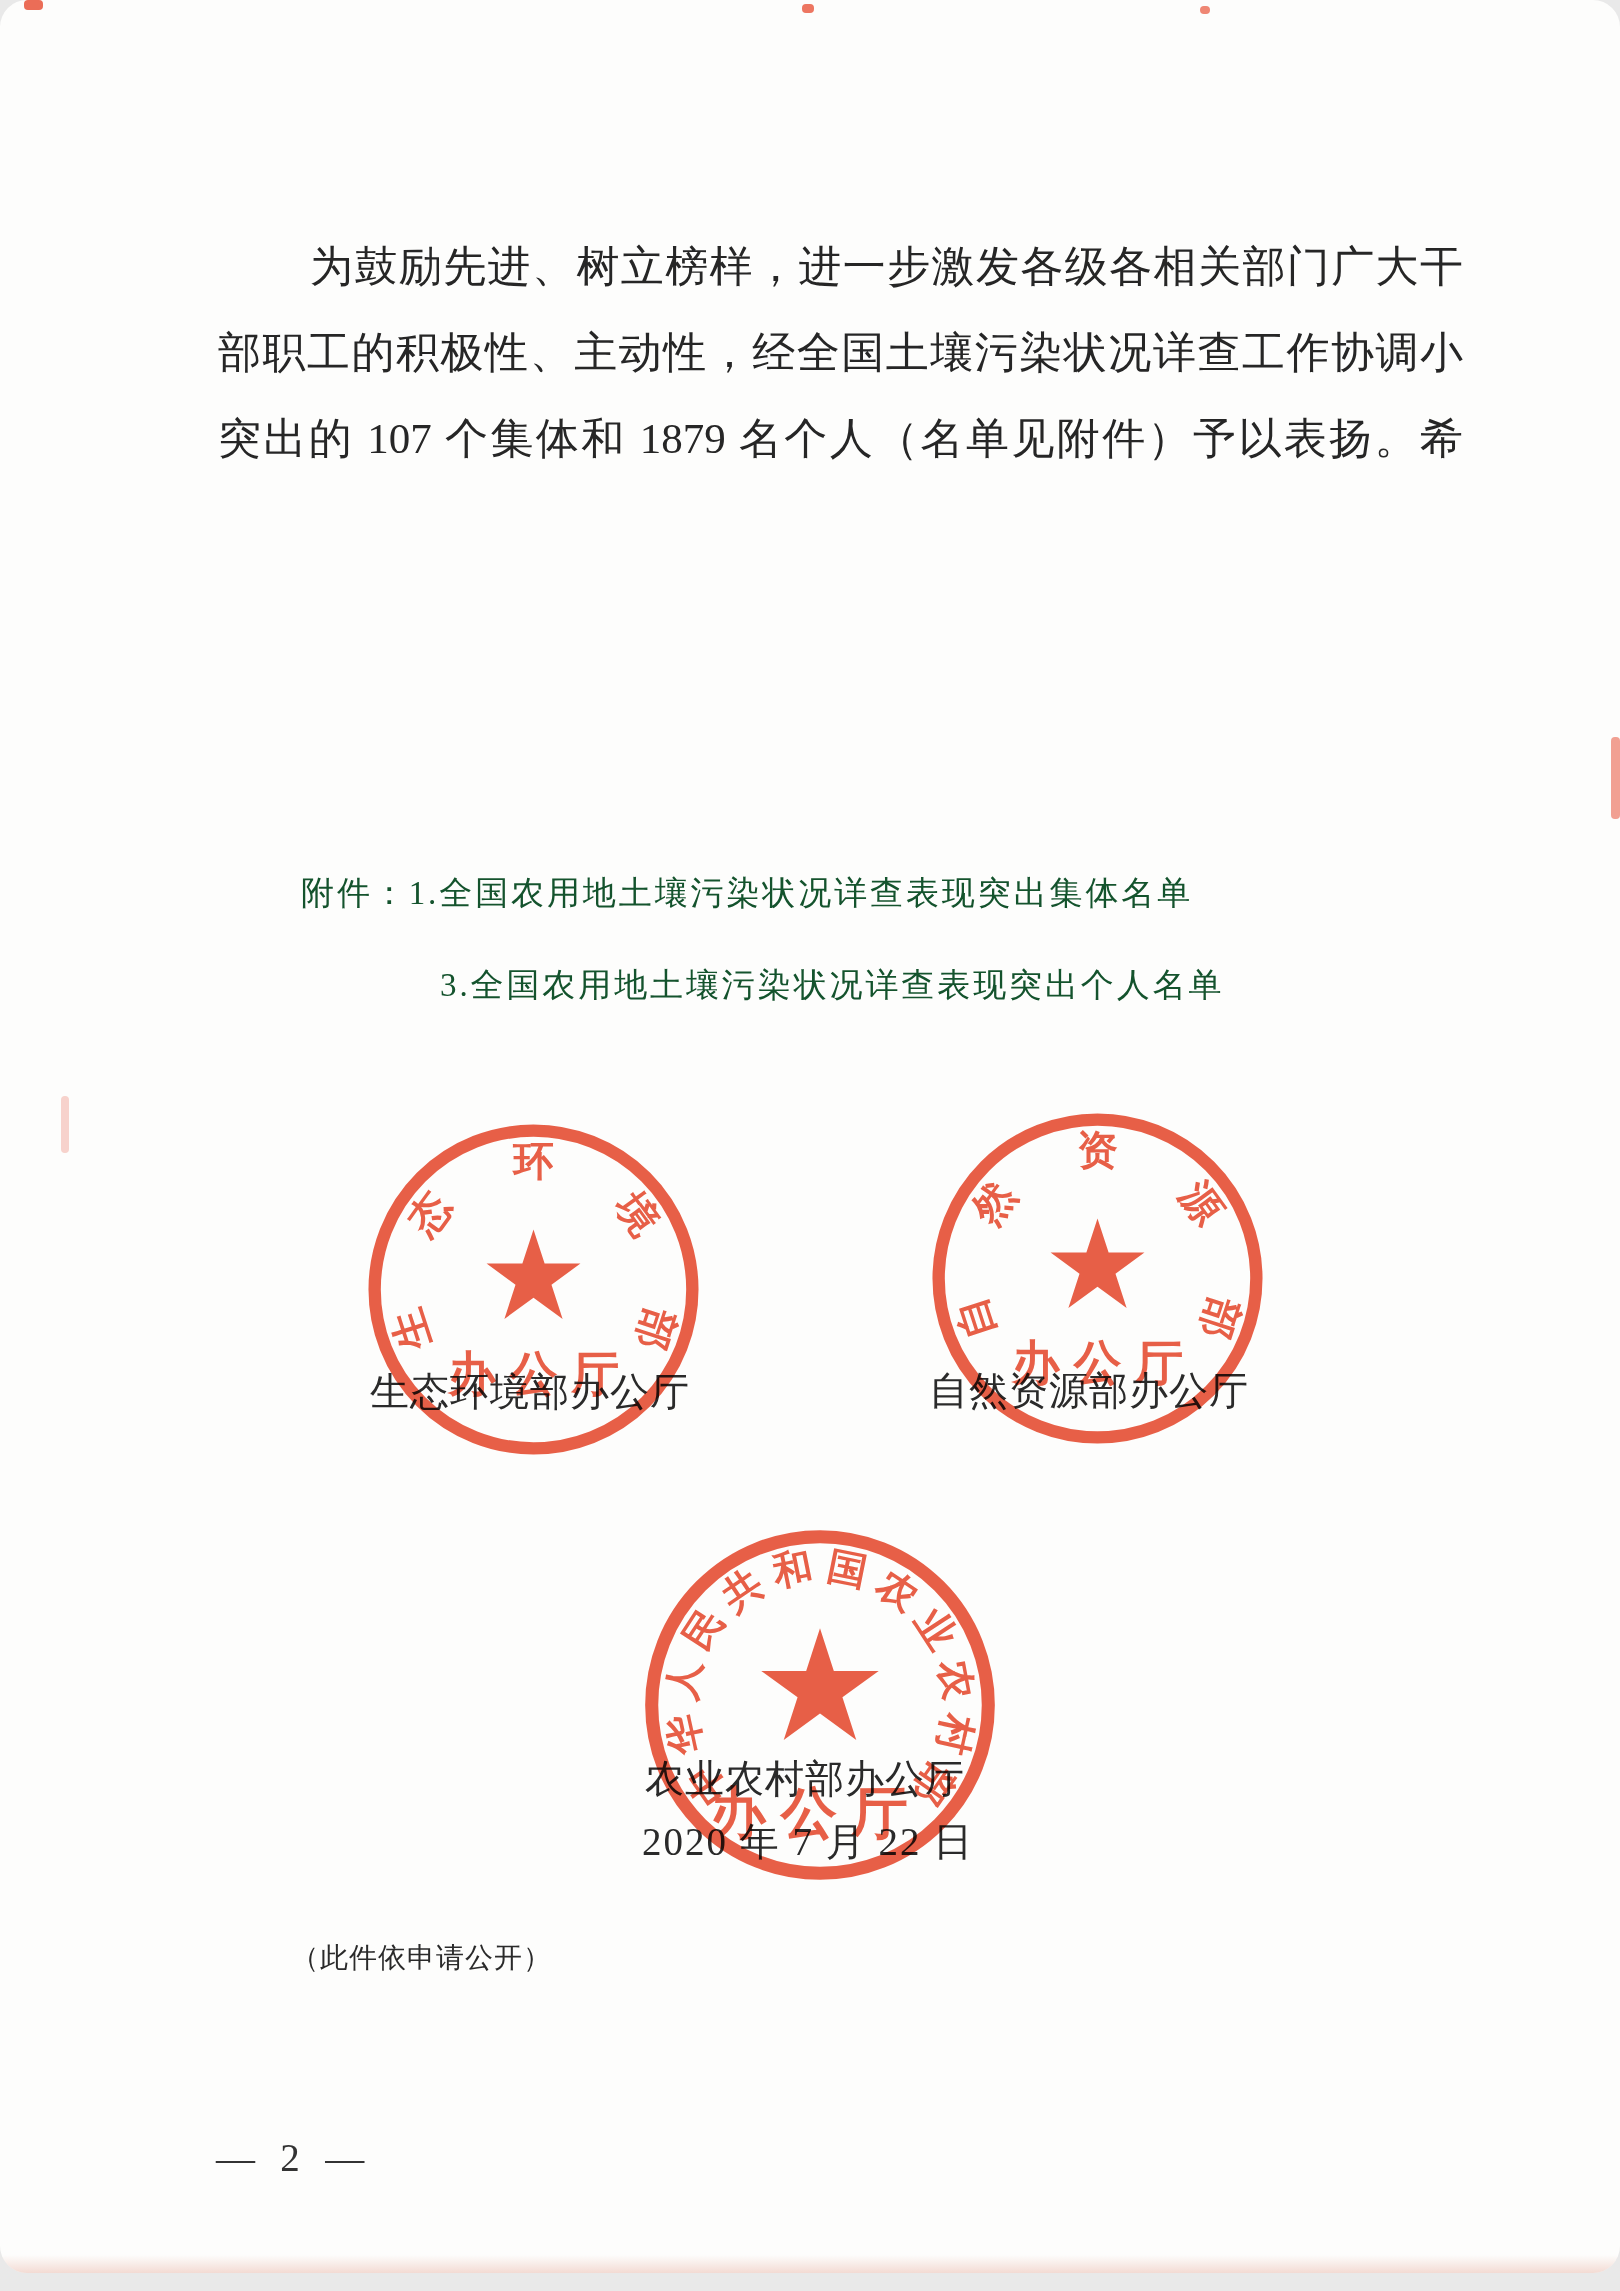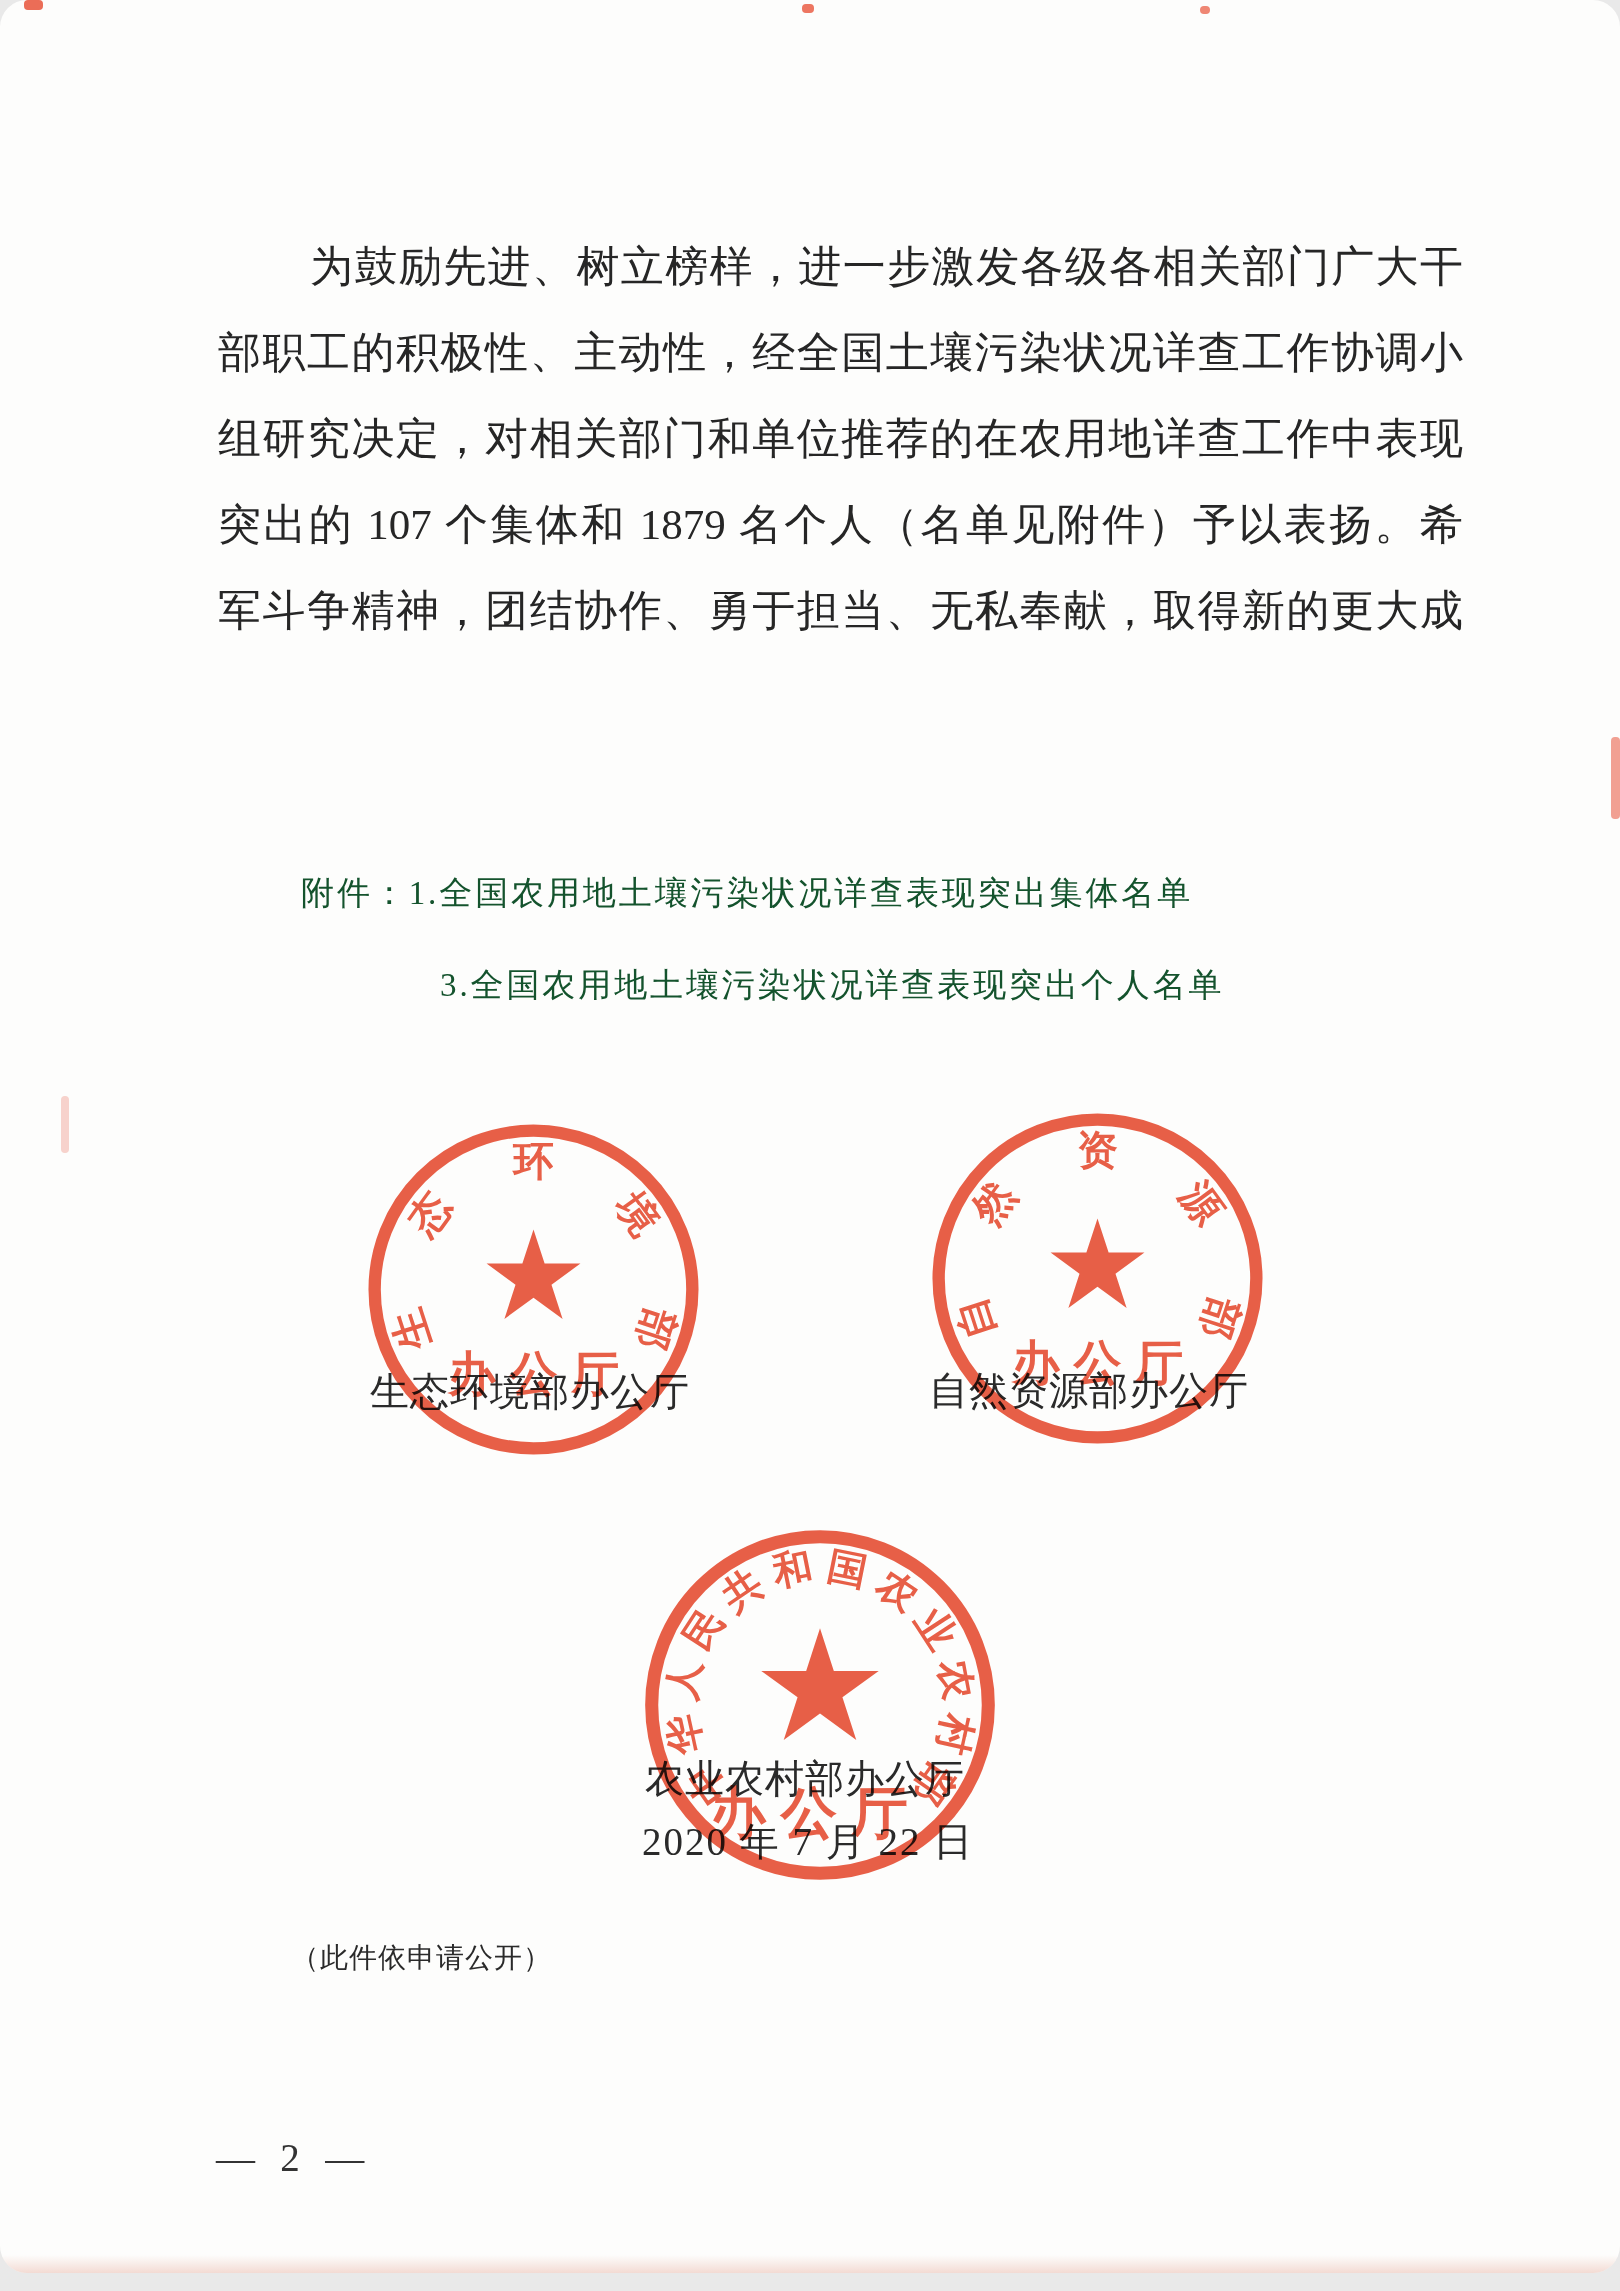--- a/index.html
+++ b/index.html
@@ -78,23 +78,21 @@
   }
 </style>
 </head>
 <body>
 
 <div class="page">
 
   <div class="paragraph">
     <div class="pline justified first">为鼓励先进、树立榜样，进一步激发各级各相关部门广大干</div>
     <div class="pline justified">部职工的积极性、主动性，经全国土壤污染状况详查工作协调小</div>
-    <div class="pline justified">组研究决定，对相关部门和单位推荐的在农用地详查工作中表现</div>
     <div class="pline justified">突出的 107 个集体和 1879 名个人（名单见附件）予以表扬。希</div>
-    <div class="pline justified">军斗争精神，团结协作、勇于担当、无私奉献，取得新的更大成</div>
   </div>
 
   <div class="attach-line attach-1">附件：1.全国农用地土壤污染状况详查表现突出集体名单</div>
   <div class="attach-line attach-2">3.全国农用地土壤污染状况详查表现突出个人名单</div>
 
   <div class="caption cap-1">生态环境部办公厅</div>
   <div class="caption cap-2">自然资源部办公厅</div>
   <div class="caption cap-3">农业农村部办公厅</div>
   <div class="caption cap-date">2020 年 7 月 22 日</div>
 

